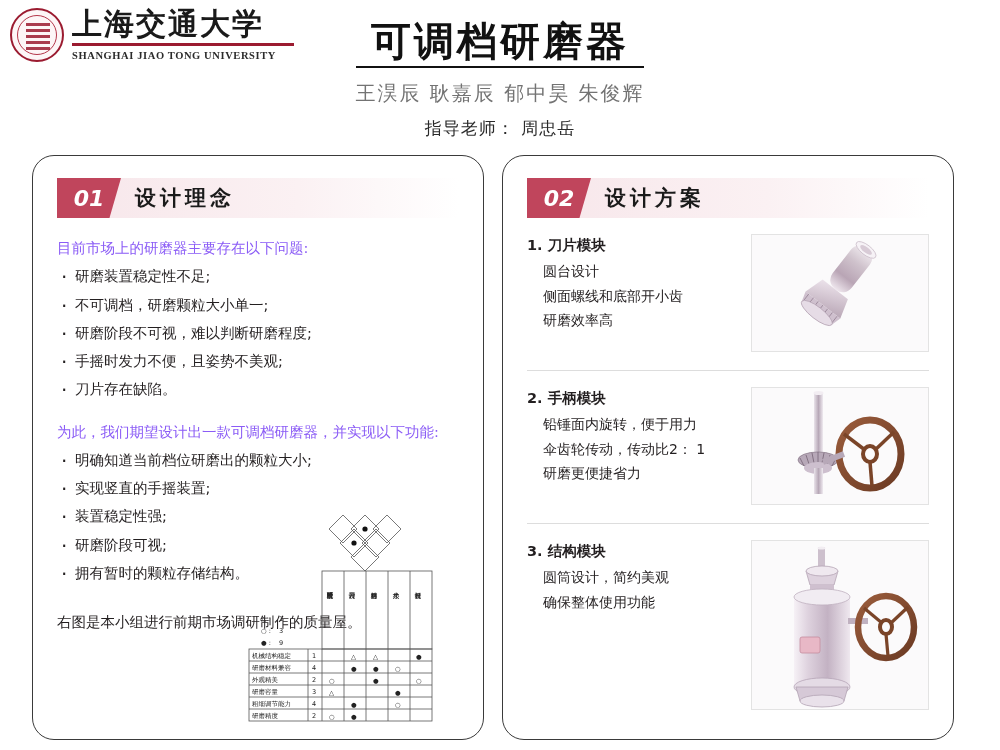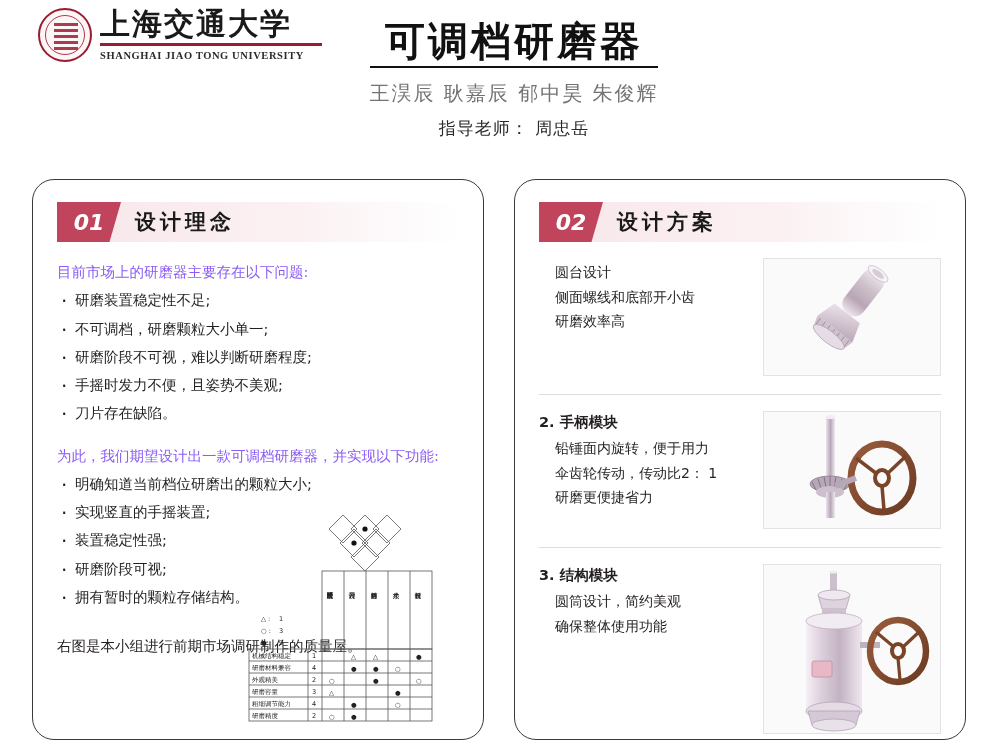--- a/index.html
+++ b/index.html
@@ -7,21 +7,21 @@
     margin: 0; padding: 0;
     width: 1000px; height: 750px;
     background: #ffffff;
     font-family: "DejaVu Sans", "Liberation Sans", sans-serif;
     color: #231f20;
     overflow: hidden;
   }
   .poster { position: relative; width: 1000px; height: 750px; }
 
   
-  .header { position: relative; height: 150px; margin-left: 28px; }
+  .header { position: relative; height: 150px; }
   .logo-block {
     position: absolute; left: 10px; top: 8px;
     display: flex; align-items: center; gap: 8px;
   }
   .logo-seal {
     width: 54px; height: 54px; border-radius: 50%;
     border: 2px solid #9b1b30;
     background: #fdf6f7;
     position: relative; flex: none;
   }
@@ -60,21 +60,21 @@
   .authors {
     position: absolute; left: 0; right: 0; top: 80px;
     text-align: center; font-size: 20px; letter-spacing: 2px; color: #737373;
   }
   .advisor {
     position: absolute; left: 0; right: 0; top: 117px;
     text-align: center; font-size: 17px; letter-spacing: 1px; color: #2a2a2a;
   }
 
   
-  .panels { position: absolute; top: 155px; left: 32px; right: 32px; bottom: 10px; display: flex; gap: 30px; margin-top: 24px; }
+  .panels { position: absolute; top: 155px; left: 32px; right: 32px; bottom: 10px; display: flex; gap: 18px; }
   .panel {
     position: relative;
     border: 1.6px solid #3a3a3a;
     border-radius: 22px;
     background: #fff;
     padding: 22px 24px 16px 24px;
   }
   .panel-left { width: 452px; }
   .panel-right { width: 452px; }
 
@@ -275,20 +275,21 @@
     </div>
 
     <div class="panel panel-right">
       <div class="sec-head">
         <div class="sec-num">02</div>
         <div class="sec-title">设计方案</div>
       </div>
 
       <div class="module">
         <div class="module-text">
+          <div class="module-title">1. 刀片模块</div>
           <ul class="module-lines">
             <li>圆台设计</li>
             <li>侧面螺线和底部开小齿</li>
             <li>研磨效率高</li>
           </ul>
         </div>
         <div class="module-img">
           <svg width="176" height="116" viewBox="0 0 176 116">
             <defs>
               <linearGradient id="mtl1" x1="0" y1="0" x2="0" y2="1">

